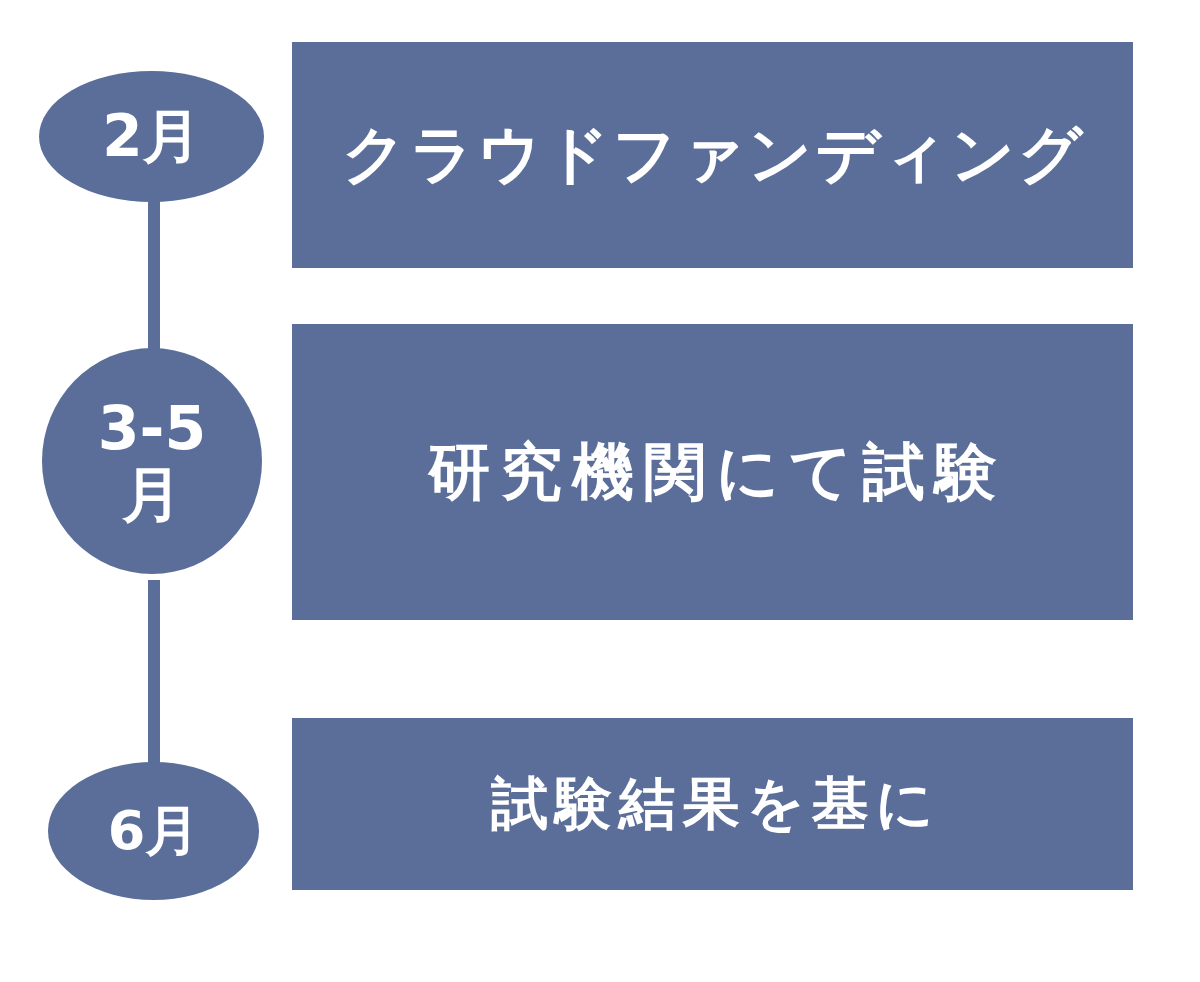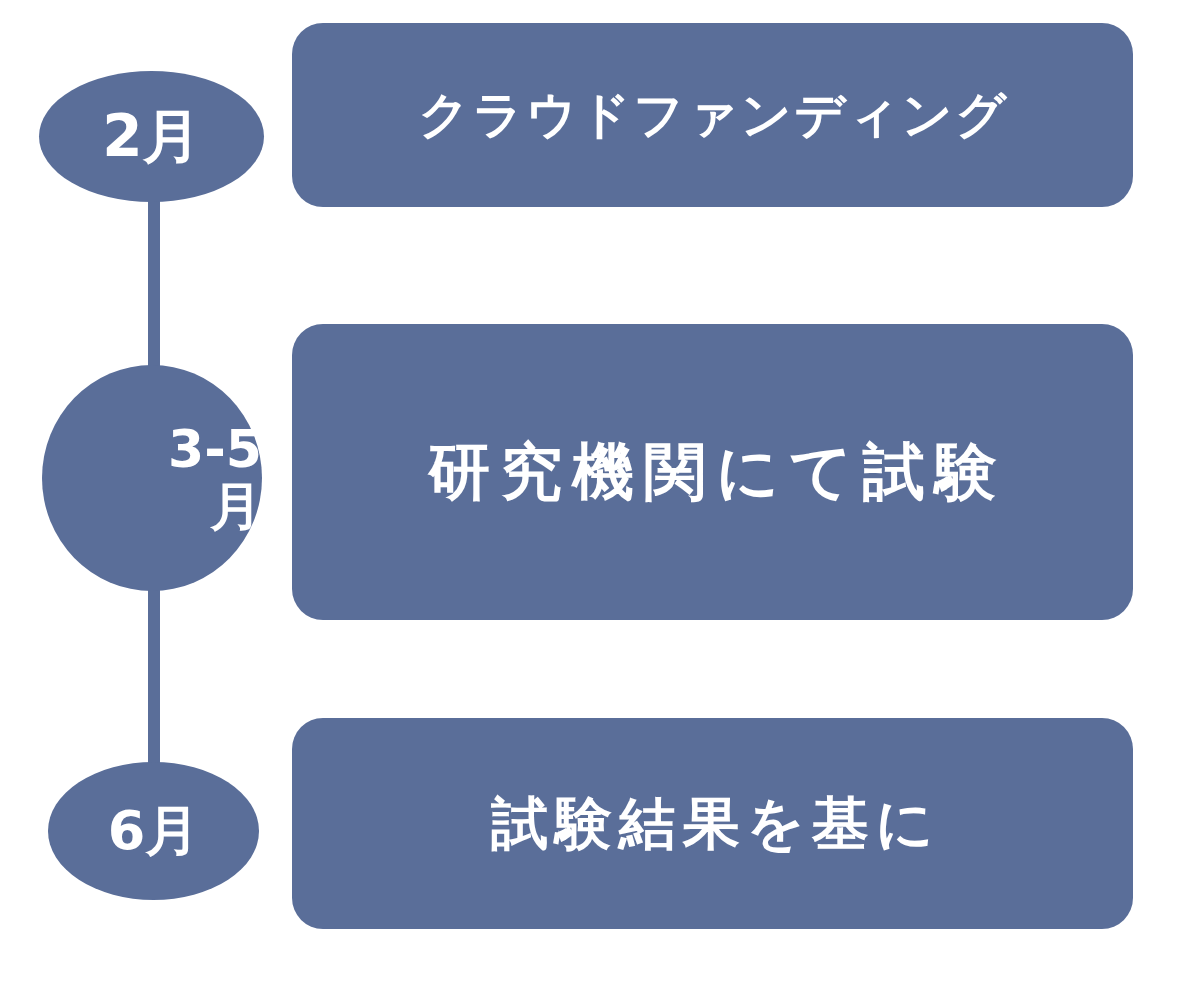--- a/index.html
+++ b/index.html
@@ -1,20 +1,20 @@
 <!DOCTYPE html>
 <html style="--shape-fill: #5a6e99; --text-color: #ffffff; --bg-color: #ffffff;"><head>
 <meta charset="utf-8">
 <style>
   :root {
     --shape-fill: #5a6e99;
     --text-color: #ffffff;
     --bg-color: #ffffff;
   }
-  * { margin: 0; padding: 0; box-sizing: border-box; border-radius: 31px; }
+  * { margin: 0; padding: 0; box-sizing: border-box; }
   html, body {
     background: var(--bg-color);
     font-family: "DejaVu Sans", sans-serif;
   }
   .canvas {
     position: relative;
     width: 1200px;
     height: 982px;
     background: var(--bg-color);
     overflow: hidden;
@@ -36,40 +36,40 @@
     border-radius: 50%;
     display: flex;
     flex-direction: column;
     align-items: center;
     justify-content: center;
     color: var(--text-color);
     font-weight: 700;
     text-align: center;
   }
   .node.n1 { left: 39px;  top: 71px;  width: 225px; height: 131px; font-size: 58px; }
-  .node.n2 { left: 42px;  top: 365px; width: 220px; height: 226px; font-size: 52px; line-height: 1.1; align-items: flex-end; }
+  .node.n2 { left: 42px;  top: 348px; width: 220px; height: 226px; font-size: 60px; line-height: 1.1; }
   .node.n3 { left: 48px;  top: 762px; width: 211px; height: 138px; font-size: 54px; }
 
   
   .bar {
     position: absolute;
     left: 292px;
     width: 841px;
     background: var(--shape-fill);
     color: var(--text-color);
     display: flex;
     flex-direction: column;
     align-items: center;
     justify-content: center;
     text-align: center;
     font-weight: 700;
   }
-  .bar.b1 { top: 23px;  height: 184px; font-size: 50px; letter-spacing: 0.05em; text-indent: 0.05em; }
+  .bar.b1 { top: 42px;  height: 226px; font-size: 63px; letter-spacing: 0.05em; text-indent: 0.05em; }
   .bar.b2 { top: 324px; height: 296px; font-size: 62px; letter-spacing: 0.16em; text-indent: 0.16em; }
-  .bar.b3 { top: 718px; height: 211px; font-size: 57px; letter-spacing: 0.12em; text-indent: 0.12em; line-height: 1.4; }
+  .bar.b3 { top: 718px; height: 172px; font-size: 57px; letter-spacing: 0.12em; text-indent: 0.12em; line-height: 1.4; }
 
   .line { display: block; }
 </style>
 </head>
 <body>
 
 <div class="canvas">
 
   <div class="connector c1"></div>
   <div class="connector c2"></div>

